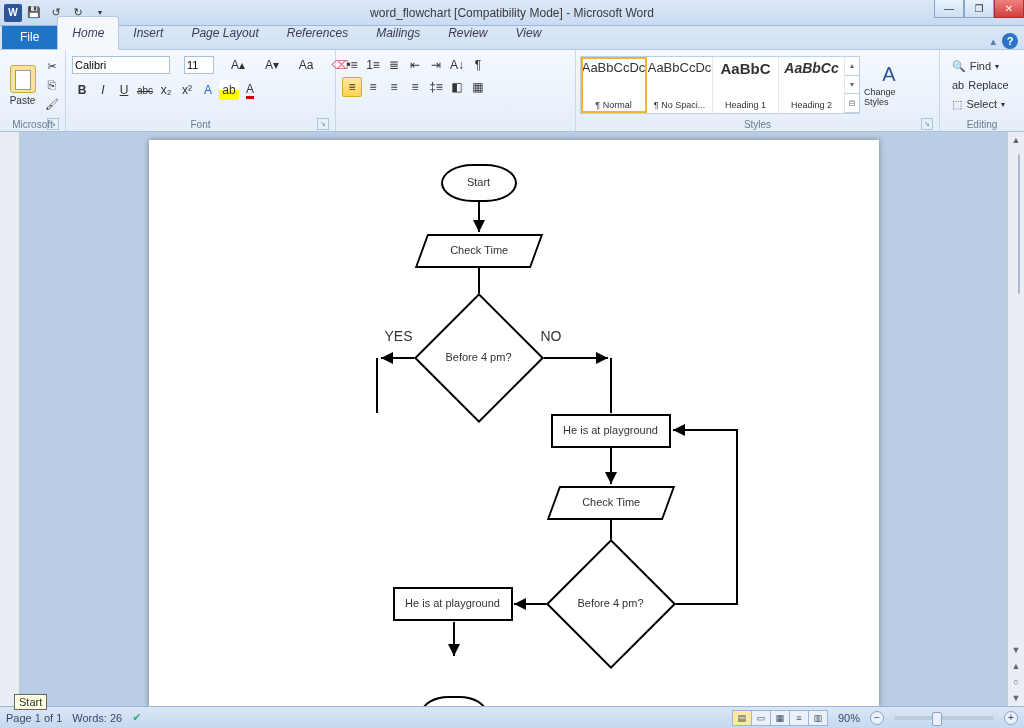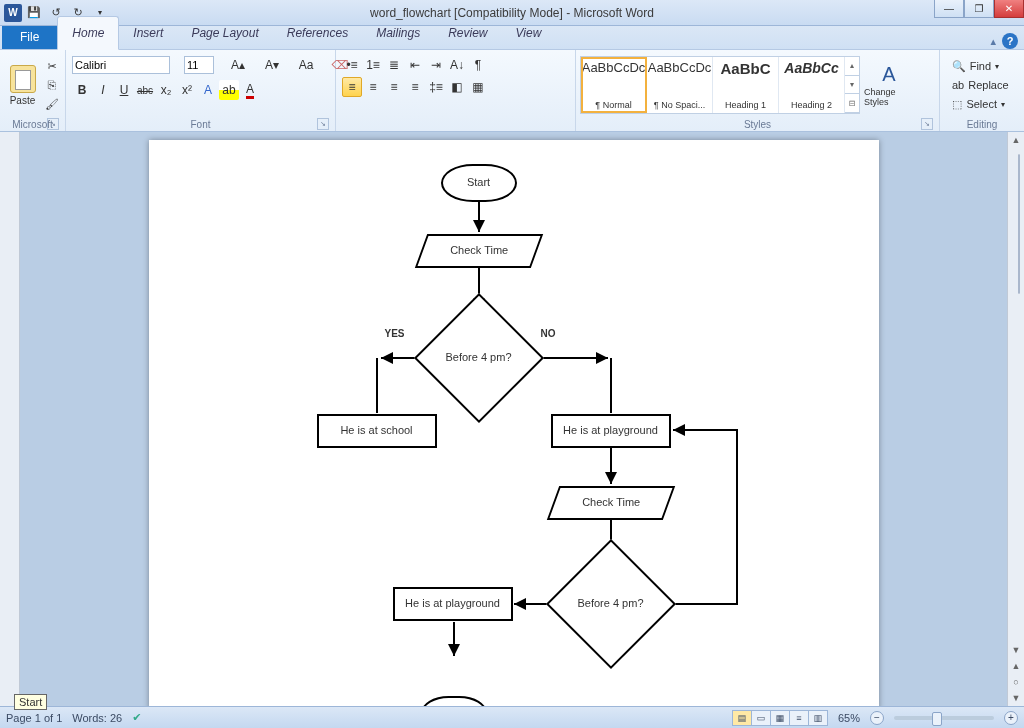--- a/index.html
+++ b/index.html
@@ -64,21 +64,21 @@
 
 
 .fc { position:absolute; inset:0; }
 .shape { position:absolute; border:2px solid #000; background:#fff; display:flex; align-items:center; justify-content:center; text-align:center; font-size:11px; line-height:1.2; padding:2px;}
 .term { border-radius:50%/60%; }
 .proc { }
 .io { transform: skewX(-20deg);} .io > span { transform: skewX(20deg); display:block;} 
 .dec-wrap { position:absolute; display:flex; align-items:center; justify-content:center;}
 .dec-shape { width:100%; height:100%; border:2px solid #000; background:#fff; transform: rotate(45deg);} 
 .dec-label { position:absolute; font-size:11px; text-align:center; line-height:1.2;}
-.lbl { position:absolute; font-size:10px; font-weight:bold;}
+.lbl { position:absolute; font-size:14px; font-weight:normal;}
 svg.arrows { position:absolute; inset:0; width:100%; height:100%;}
 svg.arrows line, svg.arrows polyline { stroke:#000; stroke-width:2; fill:none;}
 
 
 .status { height:22px; background: linear-gradient(#dbe7f6,#c4d8f0); border-top:1px solid #9db6d8; display:flex; align-items:center; font-size:11px; color:#3b4a63; padding:0 6px; gap:10px;}
 .status .spacer{flex:1;}
 .view-btns { display:flex; }
 .view-btns div { width:20px; height:16px; border:1px solid #9db6d8; margin-left:-1px; background:#eaf1fa; display:flex;align-items:center;justify-content:center; font-size:9px;}
 .view-btns div.sel { background:#ffe9a5;}
 .zoom-slider { width:100px; height:4px; background:#bcd; position:relative; border-radius:2px;}
@@ -275,23 +275,20 @@
             <span>Check Time</span>
           </div>
 
         <div class="dec-wrap" style="left:284px; top:172px; width:92px; height:92px;">
           <div class="dec-shape"></div>
             <div class="dec-label" style="width:70px;">Before 4 pm?</div>
         </div>
         <div class="lbl" style="left:236px; top:188px;">YES</div>
         <div class="lbl" style="left:392px; top:188px;">NO</div>
 
-        <div class="shape proc" style="left:168px; top:274px; width:120px; height:34px;">
-            <span>He is at school</span>
-          </div>
         <div class="shape proc" style="left:402px; top:274px; width:120px; height:34px;">
             <span>He is at playground</span>
           </div>
 
         <div class="shape io" style="left:404px; top:346px; width:116px; height:34px;">
             <span>Check Time</span>
           </div>
 
         <div class="dec-wrap" style="left:416px; top:418px; width:92px; height:92px;">
           <div class="dec-shape"></div>
@@ -324,19 +321,19 @@
   <span>Words: 26</span>
   <span style="color:#3a8;">✔</span>
   <div class="spacer"></div>
   <div class="view-btns">
     <div class="sel">▤</div>
     <div>▭</div>
     <div>▦</div>
     <div>≡</div>
     <div>▥</div>
   </div>
-  <span>65%</span>
+  <span>90%</span>
   <div class="zoom-btn">−</div>
   <div class="zoom-slider"></div>
   <div class="zoom-btn">+</div>
 </div>
 
 <div class="start-tooltip">Start</div>
 
 </body></html>

